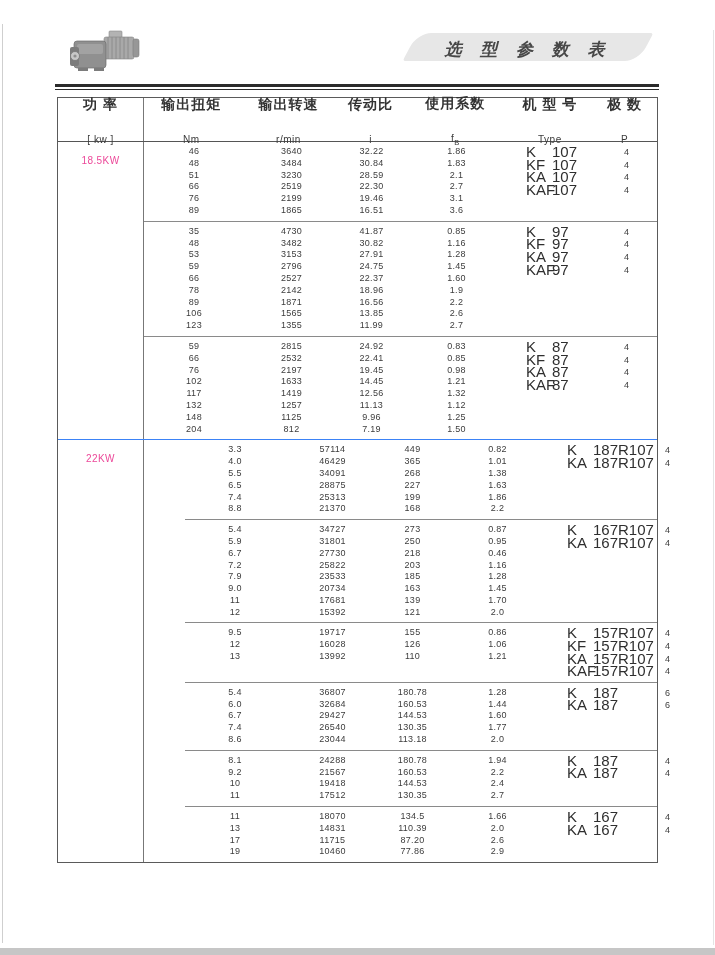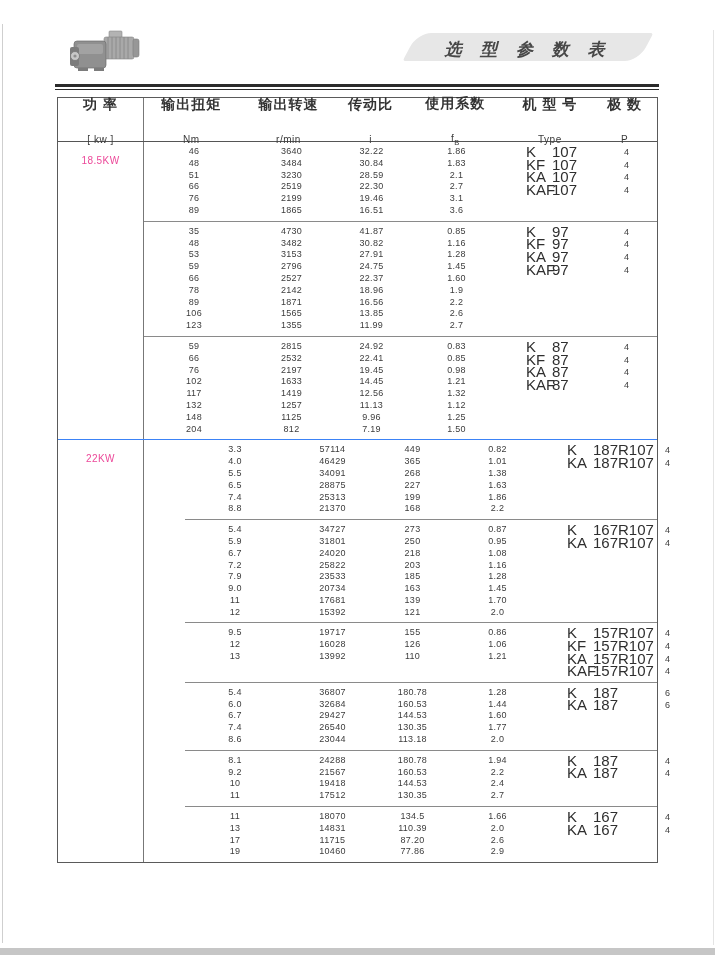--- a/index.html
+++ b/index.html
@@ -389,23 +389,23 @@
                 <span class="dcell c3">0.87</span>
               </div>
               <div class="drow">
                 <span class="dcell c0">5.9</span>
                 <span class="dcell c1">31801</span>
                 <span class="dcell c2">250</span>
                 <span class="dcell c3">0.95</span>
               </div>
               <div class="drow">
                 <span class="dcell c0">6.7</span>
-                <span class="dcell c1">24020</span>
+                <span class="dcell c1">27730</span>
                 <span class="dcell c2">218</span>
-                <span class="dcell c3">1.08</span>
+                <span class="dcell c3">0.46</span>
               </div>
               <div class="drow">
                 <span class="dcell c0">7.2</span>
                 <span class="dcell c1">25822</span>
                 <span class="dcell c2">203</span>
                 <span class="dcell c3">1.16</span>
               </div>
               <div class="drow">
                 <span class="dcell c0">7.9</span>
                 <span class="dcell c1">23533</span>

